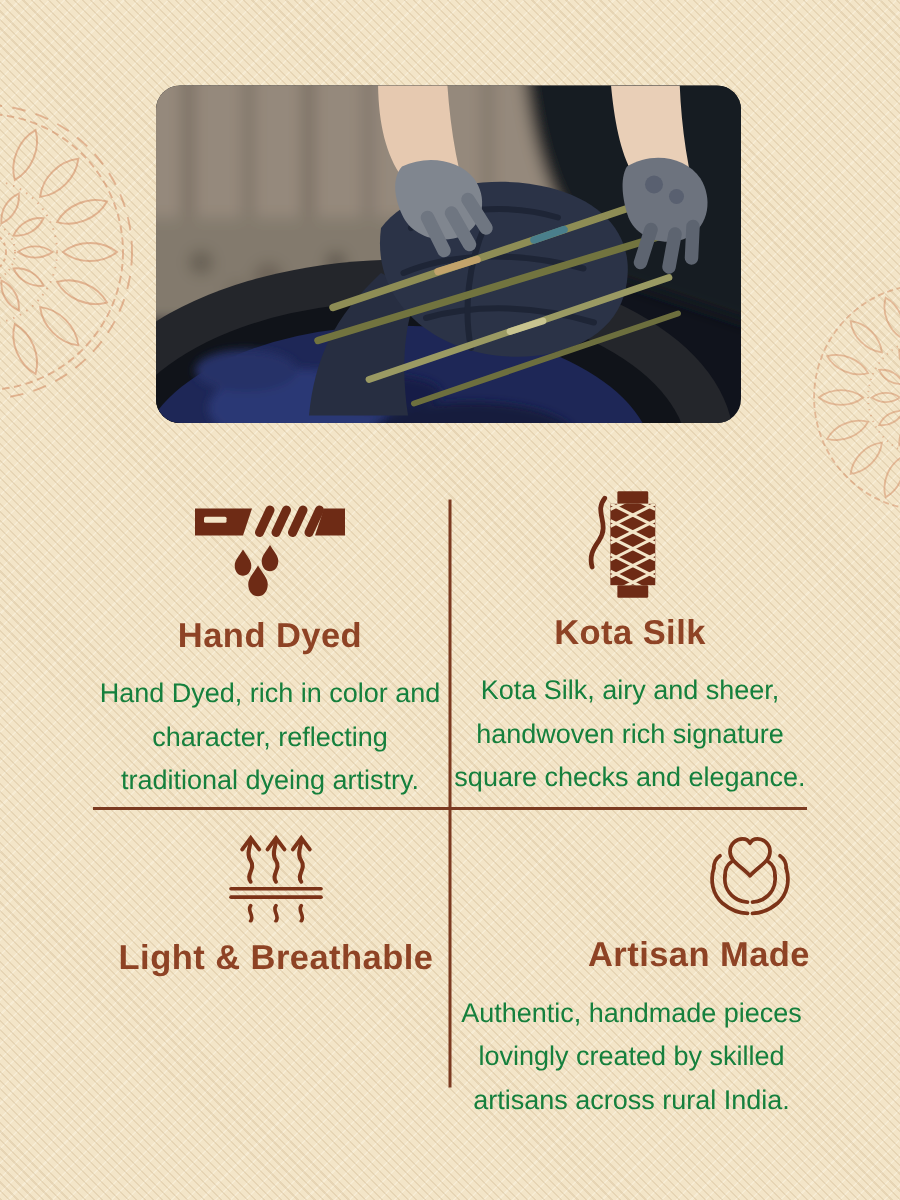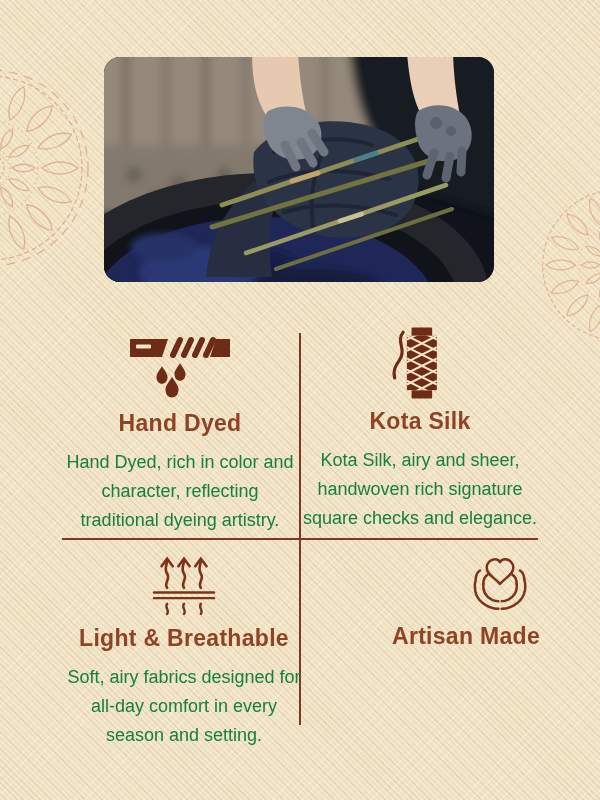--- a/index.html
+++ b/index.html
@@ -291,34 +291,34 @@
           <line x1="10" y1="46" x2="74" y2="46" stroke-width="2.6"></line>
           <g stroke-width="2.6">
             <path d="M24,52 C21,56 27,59 24,63"></path>
             <path d="M42,52 C39,56 45,59 42,63"></path>
             <path d="M60,52 C57,56 63,59 60,63"></path>
           </g>
         </g>
       </svg>
     </div>
     <div class="f-title">Light &amp; Breathable</div>
-    <div class="f-desc">Soft, airy fabrics designed for all-day comfort in every season and setting.</div>
   </div>
 
   <div class="feature f-q4">
     <div class="f-icon">
       <svg width="80" height="60" viewBox="0 0 92 72">
         <defs>
           <g id="ai-hand" stroke="#7c3318" stroke-width="3" fill="none" stroke-linecap="round">
             <path d="M17,31 C14,41 16,52 24,59 C30,64 37,67 44,67"></path>
             <path d="M17,31 C17,27 19,23 22,21"></path>
             <path d="M26,37 C25,45 29,52 36,56 C38,57 41,58 44,58"></path>
             <path d="M26,37 C26,32 28,28 31,26"></path>
           </g>
         </defs>
         <path d="M46,37 C39,29 30,26 30,17.5 C30,11.5 35,7.5 40,7.5 C42.7,7.5 45,9 46,11 C47,9 49.3,7.5 52,7.5 C57,7.5 62,11.5 62,17.5 C62,26 53,29 46,37 Z" stroke="#7c3318" stroke-width="3" fill="none" stroke-linejoin="round"></path>
         <use href="#ai-hand"></use>
         <use href="#ai-hand" transform="scale(-1,1) translate(-92,0)"></use>
       </svg>
     </div>
     <div class="f-title">Artisan Made</div>
+    <div class="f-desc">Authentic, handmade pieces lovingly created by skilled artisans across rural India.</div>
   </div>
 </div>
 
 </body></html>

